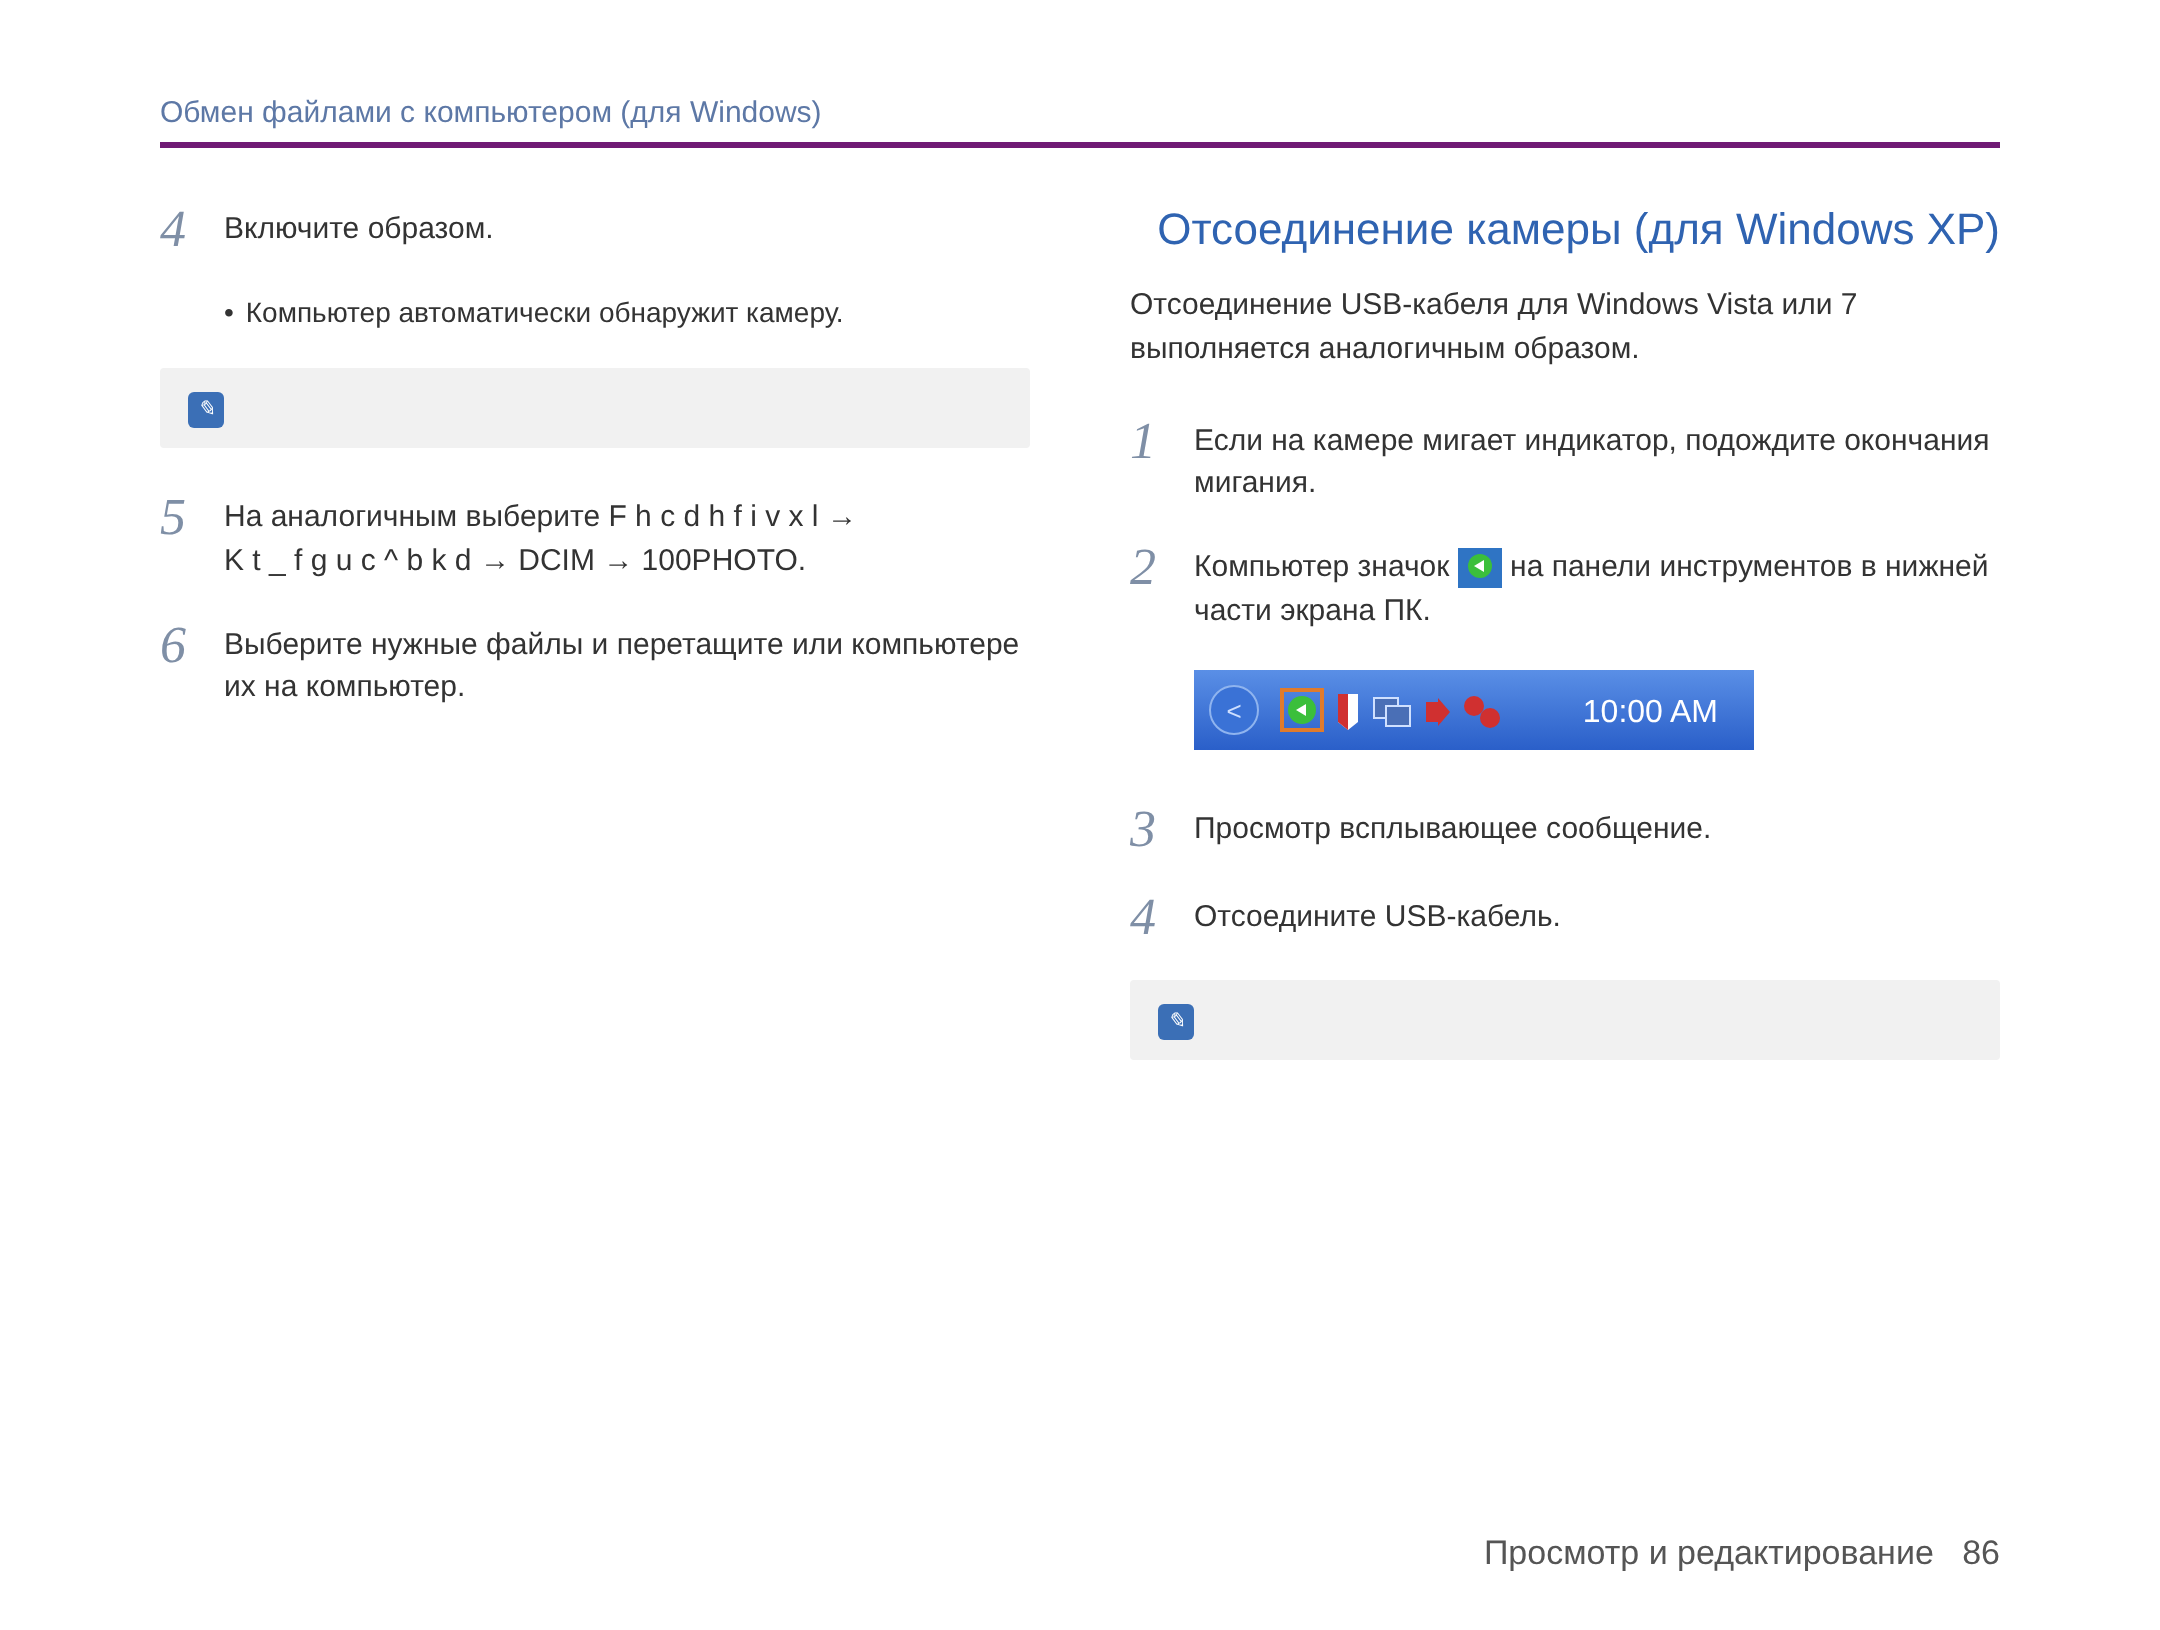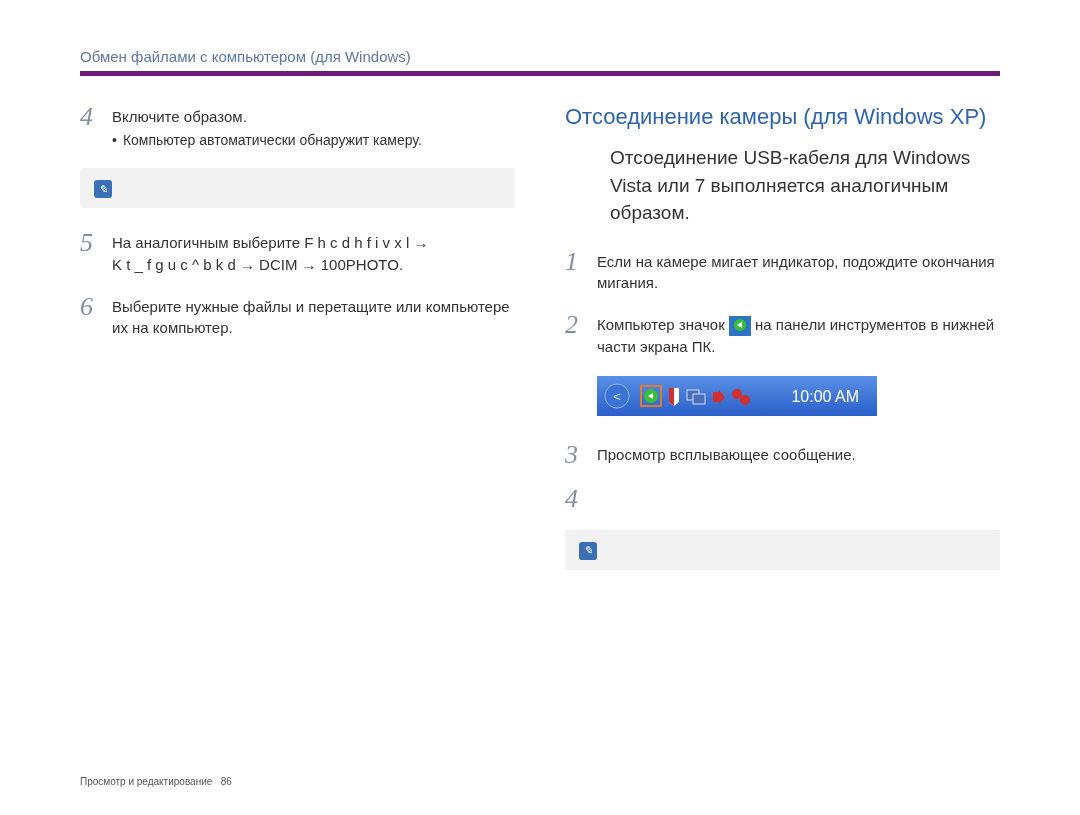--- a/index.html
+++ b/index.html
@@ -16,21 +16,21 @@
   .page {
     padding: 48px 80px 0 80px;
     display: flex;
     flex-direction: column;
     height: 100%;
     box-sizing: border-box;
   }
   .breadcrumb {
     color: #5d78a6;
     font-size: 15px;
-    border-bottom: 5px solid #701a75;
+    border-bottom: 3px solid #701a75;
     padding-bottom: 6px;
     margin-bottom: 28px;
   }
   .columns {
     display: flex;
     gap: 50px;
     flex: 1;
   }
   .col {
     flex: 1;
@@ -49,21 +49,21 @@
     color: #7f8fa6;
     line-height: 1;
     min-width: 20px;
   }
   .step-body {
     font-size: 15px;
     line-height: 1.45;
     padding-top: 2px;
   }
   .step-body .sub {
-    margin-top: 2px;
+    margin-top: 20px;
     font-size: 14px;
     text-align: right;
   }
   .bullet::before {
     content: "•";
     margin-right: 6px;
   }
   .note-box {
     background: #f1f1f1;
     border-radius: 2px;
@@ -89,41 +89,41 @@
     font-family: 'Courier New', monospace;
     margin-top: 2px;
     flex-shrink: 0;
   }
   .bold { font-weight: normal; }
   .section-title {
     color: #2f63b1;
     font-size: 22px;
     margin: 0 0 14px 0;
     font-weight: normal;
+    text-align: right;
   }
   .para {
-    font-size: 19px;
+    font-size: 15px;
     line-height: 1.45;
     margin-bottom: 22px;
-    margin-left: 45px;
   }
   .inline-icon {
     display: inline-block;
     vertical-align: middle;
     position: relative;
   }
   .inline-icon svg {
     display: block;
   }
   .taskbar-img {
     margin: 10px 0 22px 32px;
   }
   .footer-area {
-    text-align: left;
-    font-size: 10px;
+    text-align: right;
+    font-size: 17px;
     color: #555;
     padding: 10px 0 28px 0;
   }
   .arrow { font-family: Arial, sans-serif; }
 </style>
 </head>
 <body>
 
 <div class="page">
   <div class="breadcrumb">Обмен файлами с компьютером (для Windows)</div>
@@ -222,20 +222,21 @@
         </svg>
       </div>
 
       <div class="step">
         <div class="step-num">3</div>
         <div class="step-body">Просмотр всплывающее сообщение.</div>
       </div>
 
       <div class="step">
         <div class="step-num">4</div>
+        <div class="step-body">Отсоедините USB-кабель.</div>
       </div>
 
       <div class="note-box">
         <div class="note-icon">✎</div>
       </div>
 
     </div>
   </div>
 
   <div class="footer-area">

